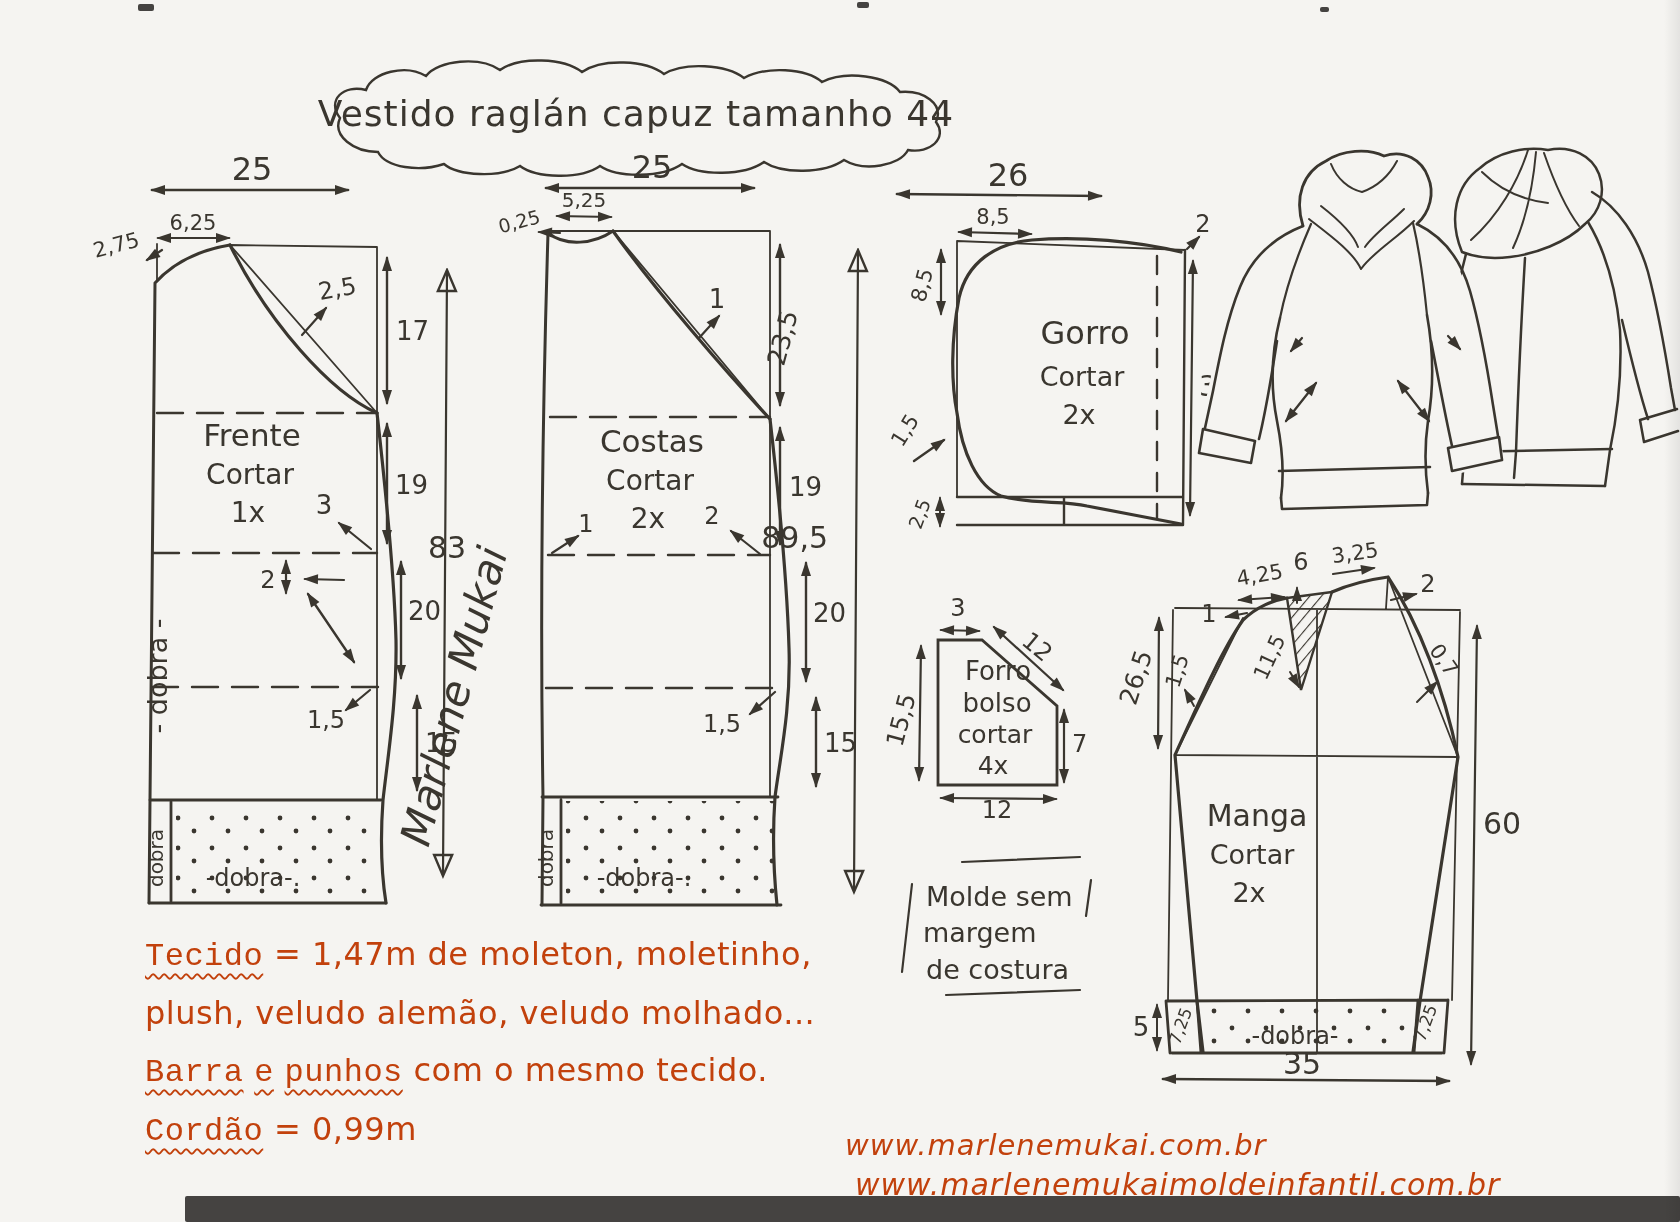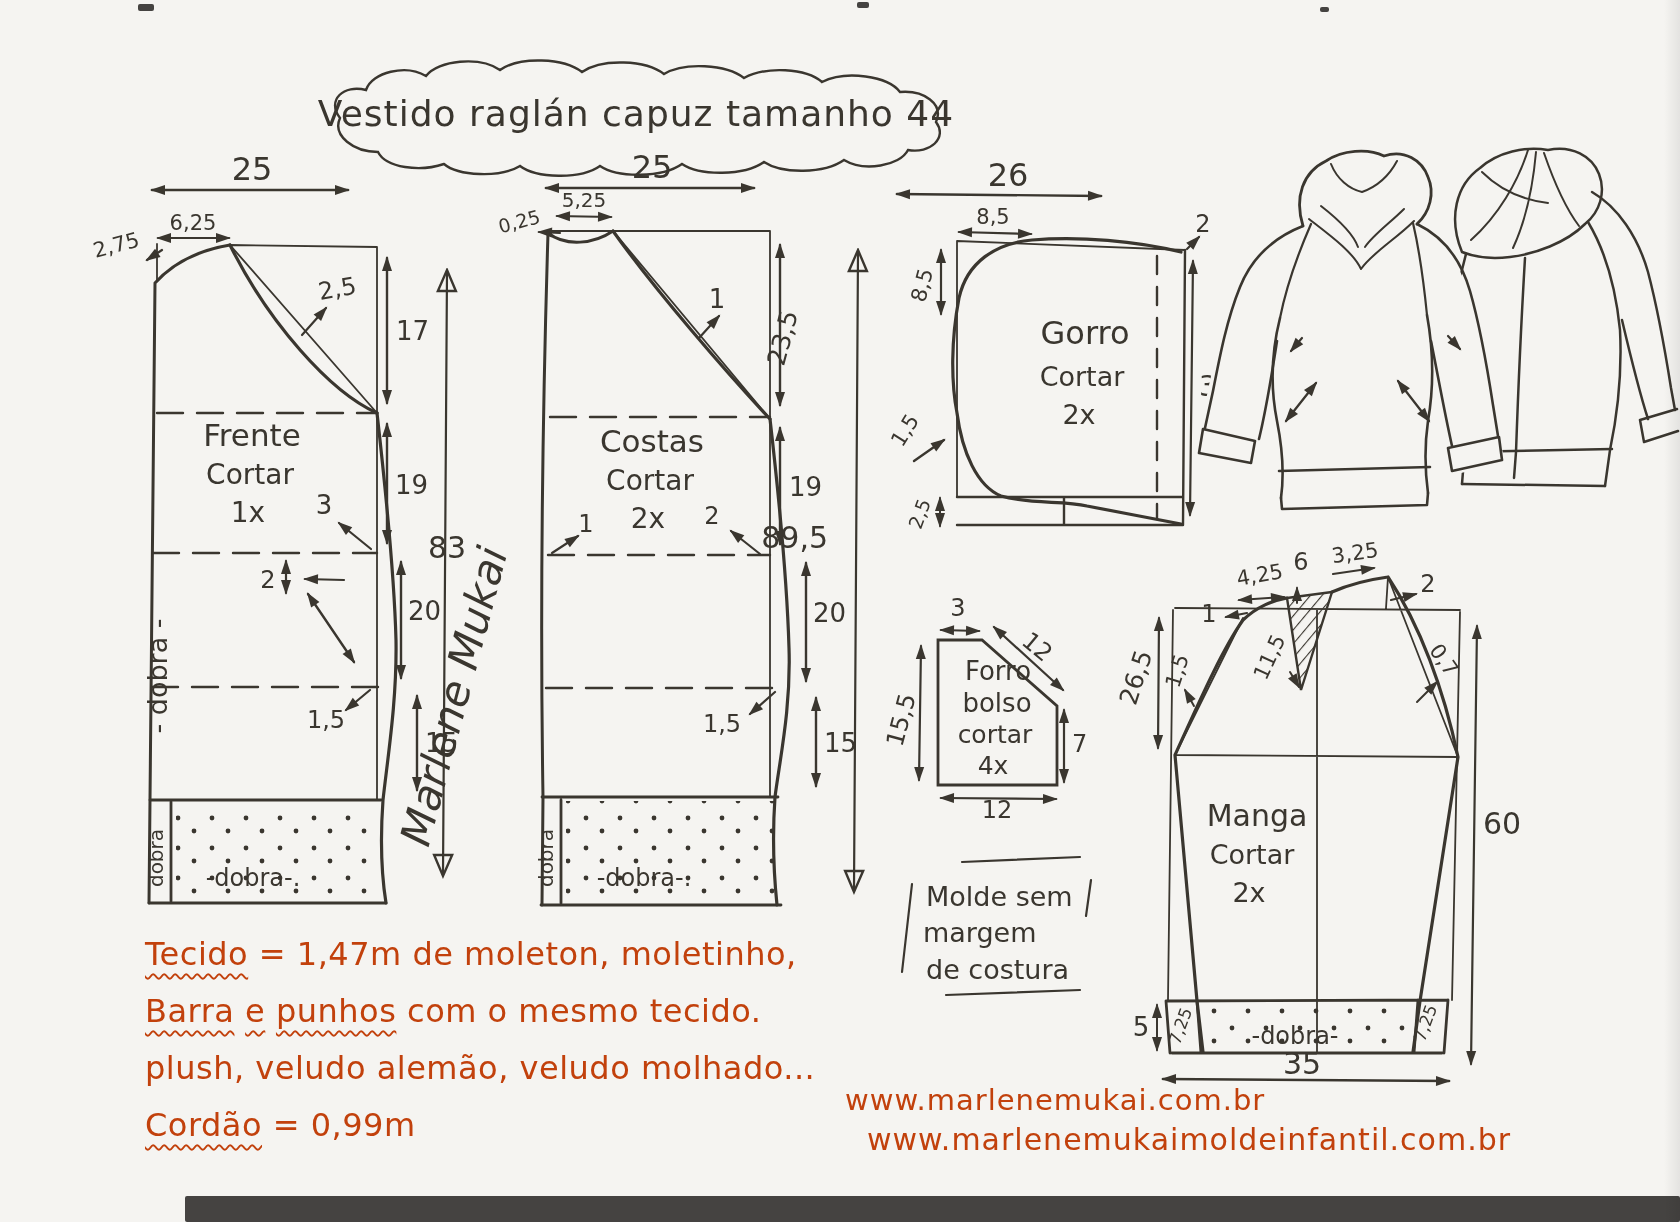--- a/index.html
+++ b/index.html
@@ -6,23 +6,23 @@
   .page{position:relative;width:1680px;height:1222px;background:#f5f4f1;overflow:hidden;
         font-family:"DejaVu Sans",sans-serif;color:#c2410c;}
   .page svg{position:absolute;left:0;top:0;}
   svg text{font-family:"DejaVu Sans",sans-serif;fill:#3a362f;}
   .s17{font-size:17px}.s19{font-size:19px}.s20{font-size:20px}.s21{font-size:21px}
   .s24{font-size:24px}.s25{font-size:25px}.s26{font-size:26px}.s27{font-size:27px}
   .s28{font-size:28px}.s30{font-size:30px}.s31{font-size:31px}.s32{font-size:32px}
   .sig{font-size:42px;font-style:italic}
   .ttl{font-size:36px;letter-spacing:1px}
   .notes{position:absolute;left:145px;top:926px;font-size:32px;letter-spacing:.5px;line-height:57px;white-space:nowrap;}
-  .wavy{text-decoration-line:underline;text-decoration-style:wavy;text-decoration-thickness:2px;text-underline-offset:8px;}
-  .sites{position:absolute;left:845px;top:1080px;font-size:29px;letter-spacing:1px;white-space:nowrap;line-height:40px;}
-  .sites .l2{font-size:30px;margin-left:22px;}
+  .wavy{text-decoration-line:underline;text-decoration-style:wavy;text-decoration-thickness:2px;text-underline-offset:8px;font-family:Liberation Mono, monospace;}
+  .sites{position:absolute;left:845px;top:1125px;font-size:29px;letter-spacing:1px;white-space:nowrap;line-height:40px;font-style:italic;}
+  .sites .l2{font-size:30px;margin-left:10px;}
   .artifact{position:absolute;background:#454341;border-radius:2px;}
   .edge-shade{position:absolute;right:0;top:0;width:16px;height:100%;
               background:linear-gradient(to right,rgba(0,0,0,0),rgba(0,0,0,0.07));}
 </style>
 </head>
 <body>
 
 <div class="page">
 
 <svg width="1680" height="1222" viewBox="0 0 1680 1222">
@@ -242,22 +242,22 @@
   <text class="s30" x="1302" y="1074" text-anchor="middle">35</text>
   <text class="s24" x="1295" y="1044" text-anchor="middle">-dobra-</text>
   <text class="s30" x="1257" y="826" text-anchor="middle">Manga</text>
   <text class="s27" x="1252" y="864" text-anchor="middle">Cortar</text>
   <text class="s27" x="1249" y="902" text-anchor="middle">2x</text>
 </g>
 </svg>
 
 <div class="notes">
   <div><span class="wavy">Tecido</span> <span>= 1,47m  de  moleton, moletinho,</span></div>
+  <div>plush, veludo alemão, veludo molhado...</div>
   <div><span class="wavy">Barra</span> <span class="wavy">e</span> <span class="wavy">punhos</span> <span>com o mesmo tecido.</span></div>
-  <div>plush, veludo alemão, veludo molhado...</div>
   <div><span class="wavy">Cordão</span> <span>= 0,99m</span></div>
 </div>
 
 <div class="sites">
   <div class="l1">www.marlenemukai.com.br</div>
   <div class="l2">www.marlenemukaimoldeinfantil.com.br</div>
 </div>
 
 <div class="artifact" style="left:185px;top:1196px;width:1495px;height:26px;"></div>
 <div class="artifact" style="left:138px;top:4px;width:16px;height:7px;"></div>

